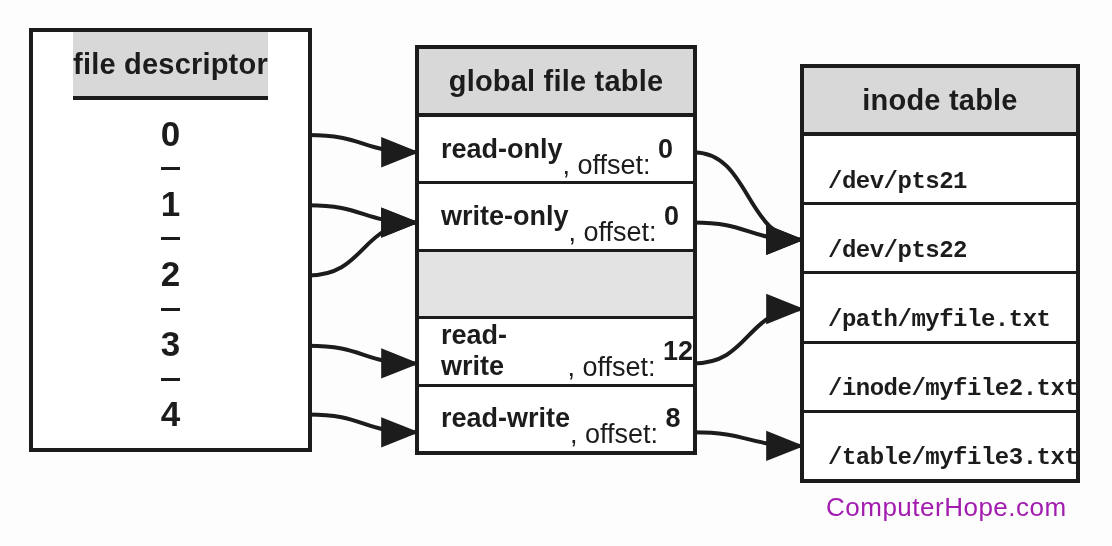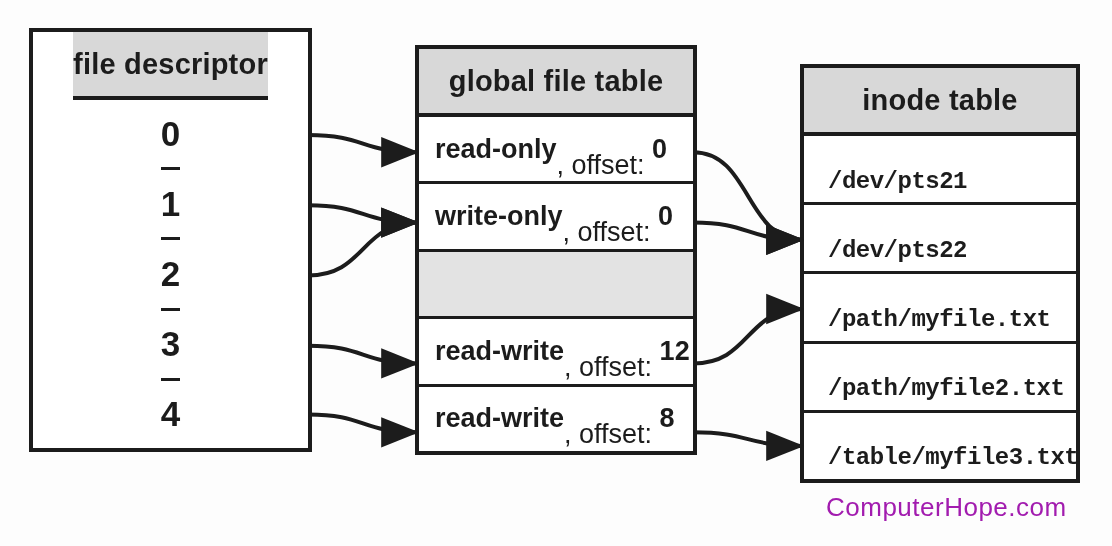--- a/index.html
+++ b/index.html
@@ -24,21 +24,21 @@
     font-size:27px; box-sizing:border-box;
   }
   .row:last-child { border-bottom:none; }
   .row.empty { background:#e3e3e3; }
 
   #fd-table    { left:29px;  top:28px; width:283px; height:424px;align-items:center; }
   #gft-table   { left:415px; top:45px; width:282px; height:410px; }
   #inode-table { left:800px; top:64px; width:280px; height:419px;gap:24px; }
 
   #fd-table .row { justify-content:center; font-weight:bold; font-size:35px; }
-  #gft-table .row { padding-left:16px; }
+  #gft-table .row { padding-left:22px; }
   .gft-mode { font-weight:bold; }
   .gft-sep  { font-weight:normal; white-space:pre;margin-top:32px; }
   .gft-val  { font-weight:bold; }
   #inode-table .row {
     padding-left:24px;
     font-family:"Liberation Mono", monospace;
     font-weight:bold; font-size:24px; letter-spacing:-0.5px;
   }
   #arrows { position:absolute; left:0; top:0; width:1112px; height:546px; pointer-events:none; }
   #watermark {
@@ -100,21 +100,21 @@
     <div class="row">
         <span>/dev/pts21</span>
       </div>
     <div class="row">
         <span>/dev/pts22</span>
       </div>
     <div class="row">
         <span>/path/myfile.txt</span>
       </div>
     <div class="row">
-        <span>/path/myfile2.txt</span>
+        <span>/inode/myfile2.txt</span>
       </div>
     <div class="row">
         <span>/table/myfile3.txt</span>
       </div>
   </div>
 
   <svg id="arrows" width="1112" height="546" viewBox="0 0 1112 546" xmlns="http://www.w3.org/2000/svg">
     <defs>
       <marker id="ah" markerWidth="10" markerHeight="9" refX="9.2" refY="4" orient="auto" markerUnits="strokeWidth">
         <path d="M0,0.2 L9.5,4 L0,7.8 Z" fill="#1c1c1c"></path>

